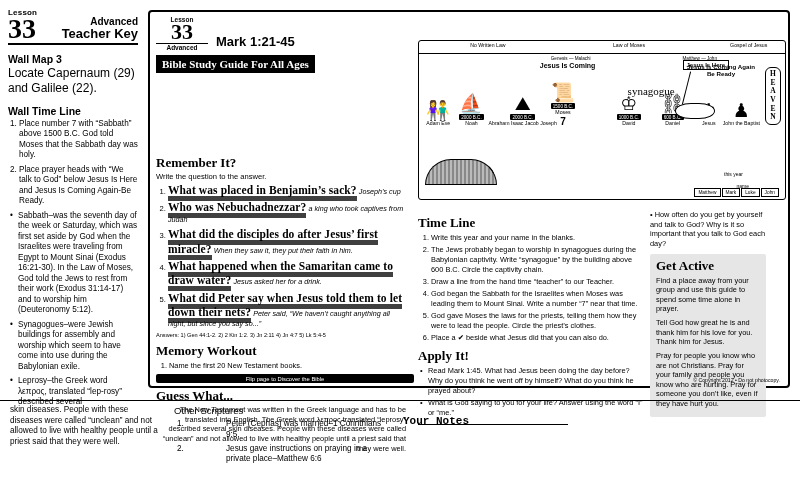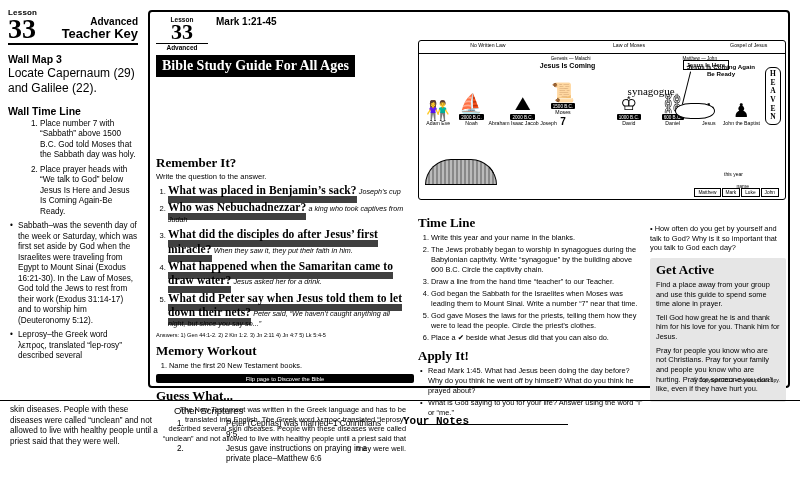--- a/index.html
+++ b/index.html
@@ -26,21 +26,21 @@
   .lesson-word { font-size:8px; font-weight:bold; letter-spacing:.2px; }
   .lesson-num { font-size:28px; font-weight:bold; line-height:.85; font-family:"Liberation Serif", serif;}
   .lesson-left { display:flex; flex-direction:column; }
   .lesson-right { text-align:right; line-height:1.05; }
   .adv { font-size:10px; font-weight:bold; }
   .tk { font-size:13px; font-weight:bold; }
 
   .lsec-title { font-size:10.5px; font-weight:bold; margin-top:8px; margin-bottom:1px; }
   .lsec-body { font-size:12px; line-height:1.28; }
   ol.l-ol { margin:2px 0 0 0; padding-left:11px; font-size:8.2px; line-height:1.28; }
-  ol.l-ol li { margin-bottom:4px;margin-left:21px; }
+  ol.l-ol li { margin-bottom:4px; }
   ul.l-ul { margin:2px 0 0 0; padding-left:10px; font-size:8.2px; line-height:1.28; list-style:none;}
   ul.l-ul li { margin-bottom:4px; position:relative; }
   ul.l-ul li:before { content:"\2022"; position:absolute; left:-8px; }
 
   
   .bottom-strip {
     position:absolute; left:0; top:400px; width:800px; height:86px;
     border-top:1px solid #000;
     padding:4px 10px 0 10px;
     display:flex; gap:14px;
@@ -59,45 +59,45 @@
     border:2px solid #000; border-radius:4px;
     background:#fff;
   }
   .panel-inner { position:absolute; inset:0; padding:4px 6px; }
 
   .panel-head { display:flex; align-items:flex-start; gap:8px; }
   .p-lesson { width:52px; text-align:center; }
   .p-lesson .w { font-size:6.5px; font-weight:bold; }
   .p-lesson .n { font-size:22px; font-weight:bold; line-height:.85; font-family:"Liberation Serif", serif;}
   .p-lesson .a { font-size:6.5px; font-weight:bold; border-top:1px solid #000; margin-top:1px;}
-  .p-ref { font-size:10px; font-weight:bold; }
+  .p-ref { font-size:13px; font-weight:bold; margin-top:18px; }
 
   .bsg {
-    background:#000; color:#fff; font-size:14px; font-weight:bold;
+    background:#000; color:#fff; font-size:11px; font-weight:bold;
     padding:3px 6px; display:inline-block; margin-top:4px;
     font-family:"Liberation Serif", serif;
   }
 
   .sec-h { font-family:"Liberation Serif", serif; font-weight:bold; font-size:13px; margin:5px 0 1px; }
   .sec-sub { font-size:7.6px; margin-bottom:2px; }
 
   .qa { font-size:7.6px; line-height:1.25; }
   .qa .bigq {
     font-family:"Liberation Serif", serif; font-weight:bold; font-size:11.5px;
     letter-spacing:.1px;
-    border-bottom:7px solid #404040; display:inline;
+    border-bottom:5px solid #404040; display:inline;
   }
   .qlist { margin:0; padding-left:12px; }
   .qlist li { margin-bottom:3px; }
   .ans { font-size:7.2px; font-style:italic; }
   .answers-line { font-size:5.6px; margin-top:3px; }
 
   .left-pane { position:absolute; left:6px; top:138px; width:250px; }
   .mid-pane  { position:absolute; left:268px; top:198px; width:225px; }
-  .right-pane{ position:absolute; left:500px; top:212px; width:136px; }
+  .right-pane{ position:absolute; left:500px; top:198px; width:116px; }
 
   .ol-small { margin:2px 0 0 0; padding-left:13px; font-size:7.4px; line-height:1.32; }
   .ol-small li { margin-bottom:2.5px; }
   .ul-dash { margin:2px 0 0 0; padding-left:10px; font-size:7.4px; line-height:1.32; list-style:none;}
   .ul-dash li { margin-bottom:3px; position:relative; }
   .ul-dash li:before { content:"\2022"; position:absolute; left:-8px; }
 
   .get-active { background:#e6e6e6; padding:4px 6px; border-radius:2px; }
   .get-active p { margin:0 0 4px 0; font-size:7.4px; line-height:1.3; }
   .ga-h { font-family:"Liberation Serif", serif; font-weight:bold; font-size:13px; margin:0 0 2px; }
@@ -187,20 +187,21 @@
     <div class="lsec-body">Locate Capernaum (29) and Galilee (22).</div>
 
     <div class="lsec-title">Wall Time Line</div>
     <ol class="l-ol">
       <li>Place number 7 with “Sabbath” above 1500 B.C. God told Moses that the Sabbath day was holy.</li>
       <li>Place prayer heads with “We talk to God” below Jesus Is Here and Jesus Is Coming Again-Be Ready.</li>
     </ol>
 
     <ul class="l-ul">
       <li>Sabbath–was the seventh day of the week or Saturday, which was first set aside by God when the Israelites were traveling from Egypt to Mount Sinai (Exodus 16:21-30). In the Law of Moses, God told the Jews to rest from their work (Exodus 31:14-17) and to worship him (Deuteronomy 5:12).</li>
+      <li>Synagogues–were Jewish buildings for assembly and worship which seem to have come into use during the Babylonian exile.</li>
       <li>Leprosy–the Greek word λεπρος, translated “lep-rosy” described several</li>
     </ul>
   </div>
 
   <div class="panel">
     <div class="panel-inner">
 
       <div class="panel-head">
         <div class="p-lesson">
           <div class="w">Lesson</div>

